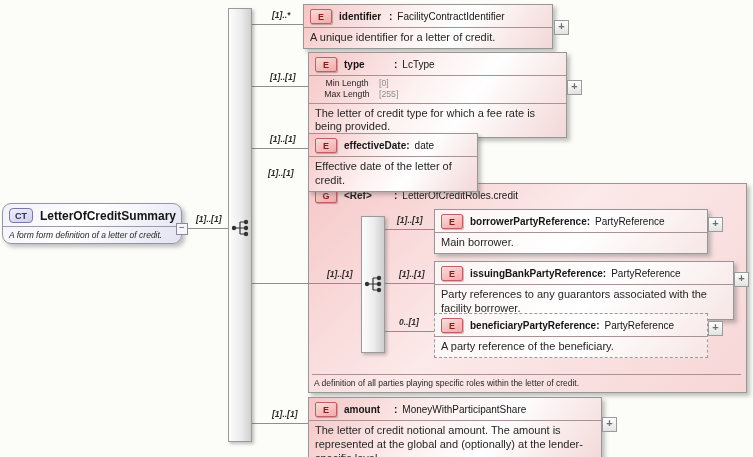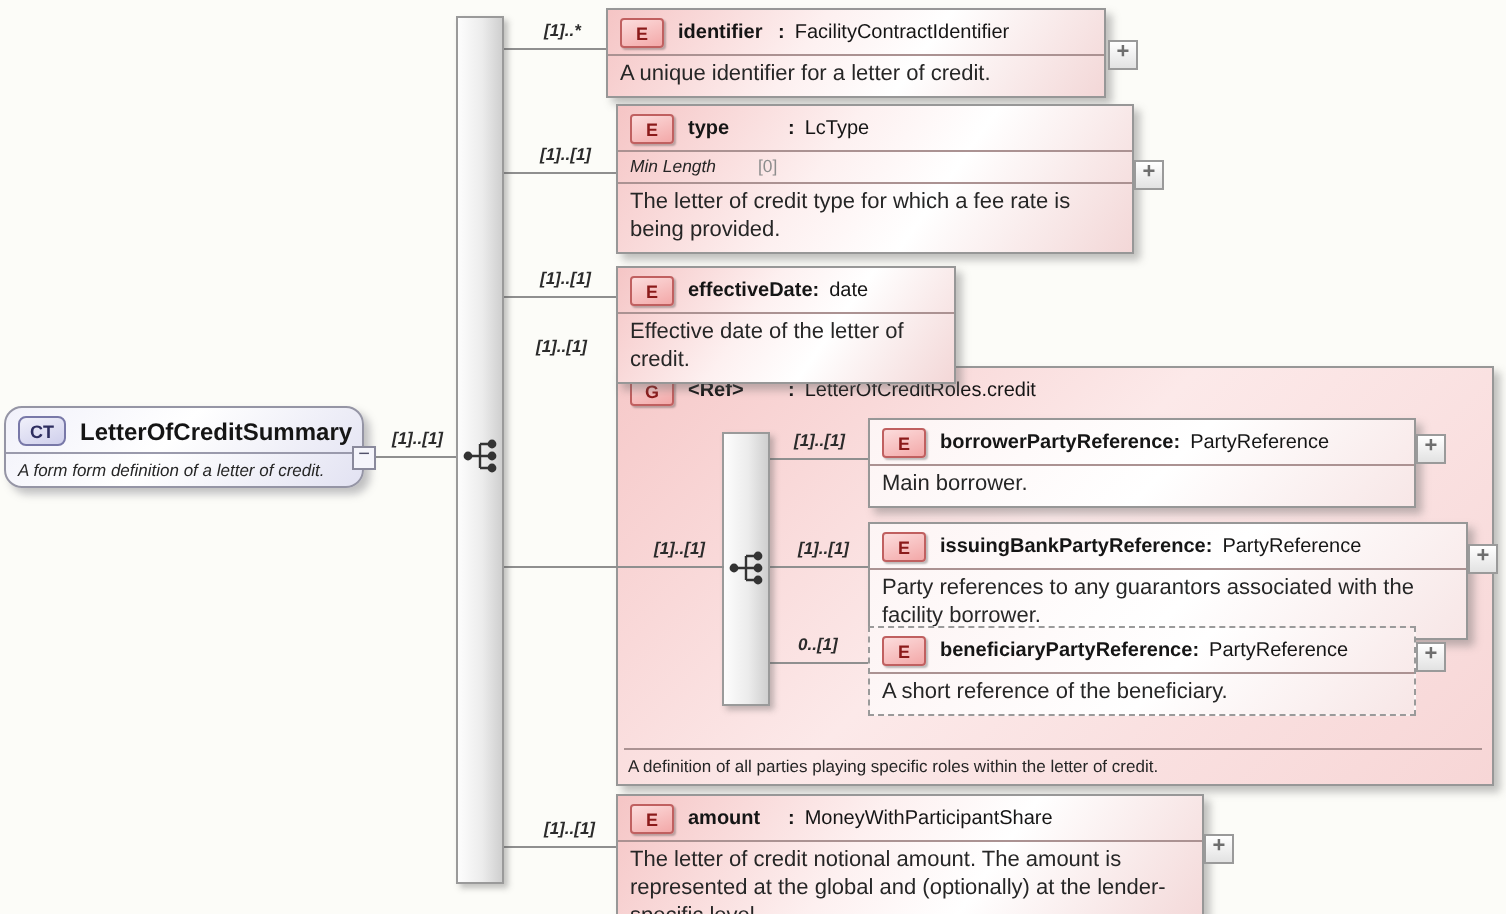--- a/index.html
+++ b/index.html
@@ -19,21 +19,21 @@
   .ebox.light{background:linear-gradient(135deg,#fdf4f4 0%,#ffffff 55%,#f7e6e6 100%);}
   .ebox.dashed{border:1px dashed #9a9a9a;box-shadow:none;}
   .trow{display:flex;align-items:center;padding:4px 6px 3px 6px;white-space:nowrap;}
   .badge{flex:0 0 auto;display:flex;align-items:center;justify-content:center;width:20px;height:13px;margin-right:7px;font-size:9px;font-weight:bold;border:1px solid #c06060;border-radius:2px;color:#8b1a1a;background:linear-gradient(160deg,#fcdcdc,#f3a8a8);box-shadow:1px 1px 1px rgba(0,0,0,.25);}
   .nm{font-size:10px;font-weight:bold;color:#151515;min-width:50px;}
   .cl{font-size:10px;font-weight:bold;color:#151515;margin:0 5px 0 0;}
   .ty{font-size:10px;font-weight:normal;color:#151515;}
   .desc{border-top:1px solid #ab9292;padding:3px 6px;font-size:11px;color:#262626;line-height:1.25;}
   .facets{border-top:1px solid #ab9292;padding:2px 6px;font-size:8.7px;color:#262626;}
   .frow{display:flex;line-height:1.3;}
-  .fname{font-style:italic;width:64px;}
+  .fname{width:64px;text-align:center;}
   .fval{color:#8d8d8d;}
 
   
   .plus{position:absolute;width:13px;height:13px;border:1px solid #9a9a9a;background:linear-gradient(#ffffff,#e2e2e2);color:#6e6e6e;font-size:11px;line-height:11px;text-align:center;font-weight:bold;z-index:4;cursor:pointer;}
   .minus{position:absolute;width:10px;height:10px;border:1px solid #8a8a9c;background:#f5f5fb;color:#50506a;font-size:10px;line-height:8px;text-align:center;z-index:5;cursor:pointer;}
 
   
   .ctbox{position:absolute;left:2px;top:203px;width:178px;border:1px solid #9595a5;border-radius:9px;background:linear-gradient(135deg,#f1f1fa 0%,#ffffff 45%,#e2e2f2 100%);box-shadow:3px 3px 4px rgba(100,100,110,.4);z-index:3;}
   .ctbadge{flex:0 0 auto;display:flex;align-items:center;justify-content:center;width:22px;height:13px;margin-right:7px;font-size:9px;font-weight:bold;border:1px solid #7878a8;border-radius:4px;color:#2e2e60;background:linear-gradient(160deg,#f0f0fa,#cfcfec);}
   .ctname{font-size:12px;font-weight:bold;color:#151515;text-align:center;}
@@ -90,20 +90,24 @@
       <span class="badge">E</span>
       <span class="nm">type</span>
       <span class="cl">:</span>
       <span class="ty">LcType</span>
     </div>
     <div class="facets">
       <div class="frow">
         <span class="fname">Min Length</span>
         <span class="fval">[0]</span>
       </div>
+      <div class="frow">
+        <span class="fname">Max Length</span>
+        <span class="fval">[255]</span>
+      </div>
     </div>
     <div class="desc">The letter of credit type for which a fee rate is being provided.</div>
   </div>
   <div class="plus" style="left:567px;top:80px;">+</div>
 
   <div class="hline" style="left:251px;top:148px;width:57px;"></div>
   <div class="card" style="left:270px;top:134px;">[1]..[1]</div>
   <div class="ebox" style="left:308px;top:133px;width:168px;">
     <div class="trow">
       <span class="badge">E</span>
@@ -165,21 +169,21 @@
 
     <div class="hline" style="left:76px;top:147px;width:49px;"></div>
     <div class="card" style="left:90px;top:133px;">0..[1]</div>
     <div class="ebox light dashed" style="left:125px;top:129px;width:272px;">
       <div class="trow">
         <span class="badge">E</span>
         <span class="nm">beneficiaryPartyReference</span>
         <span class="cl">:</span>
         <span class="ty">PartyReference</span>
       </div>
-      <div class="desc">A short reference of the beneficiary.</div>
+      <div class="desc">A party reference of the beneficiary.</div>
     </div>
     <div class="plus" style="left:399px;top:137px;">+</div>
 
     <div class="gfooter">A definition of all parties playing specific roles within the letter of credit.</div>
   </div>
 
   <div class="hline" style="left:251px;top:423px;width:57px;"></div>
   <div class="card" style="left:272px;top:409px;">[1]..[1]</div>
   <div class="ebox" style="left:308px;top:397px;width:292px;">
     <div class="trow">

